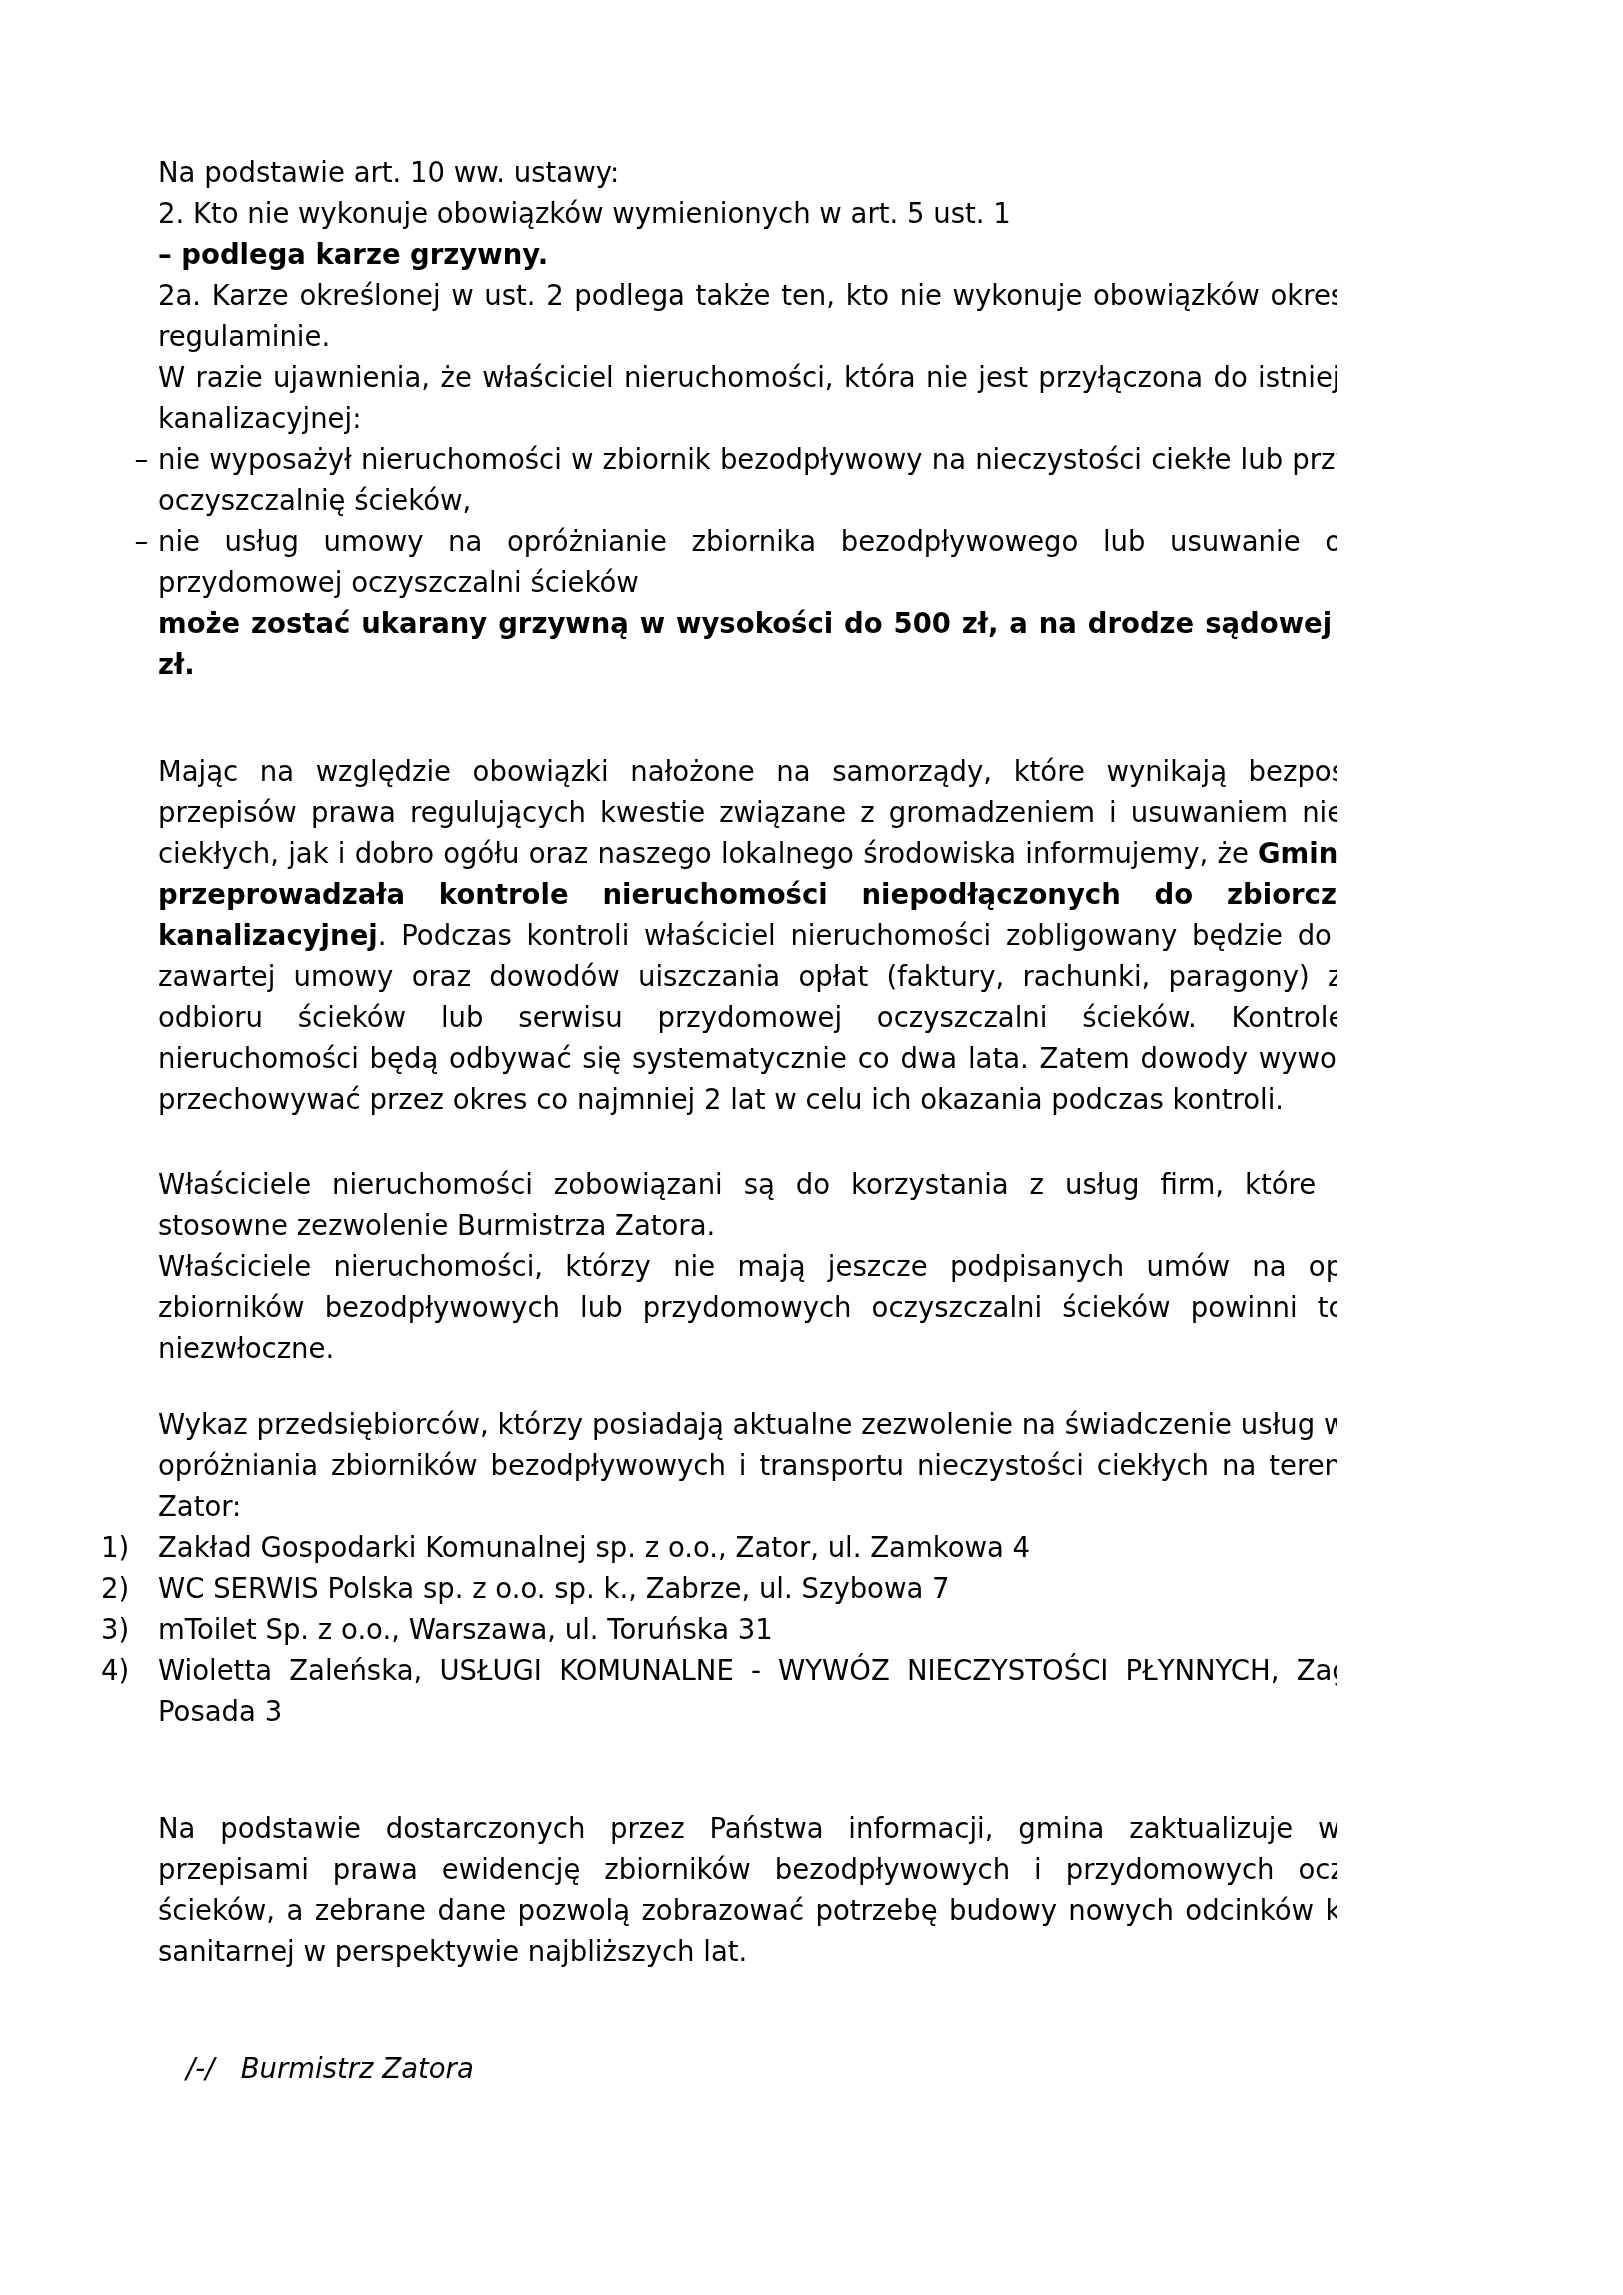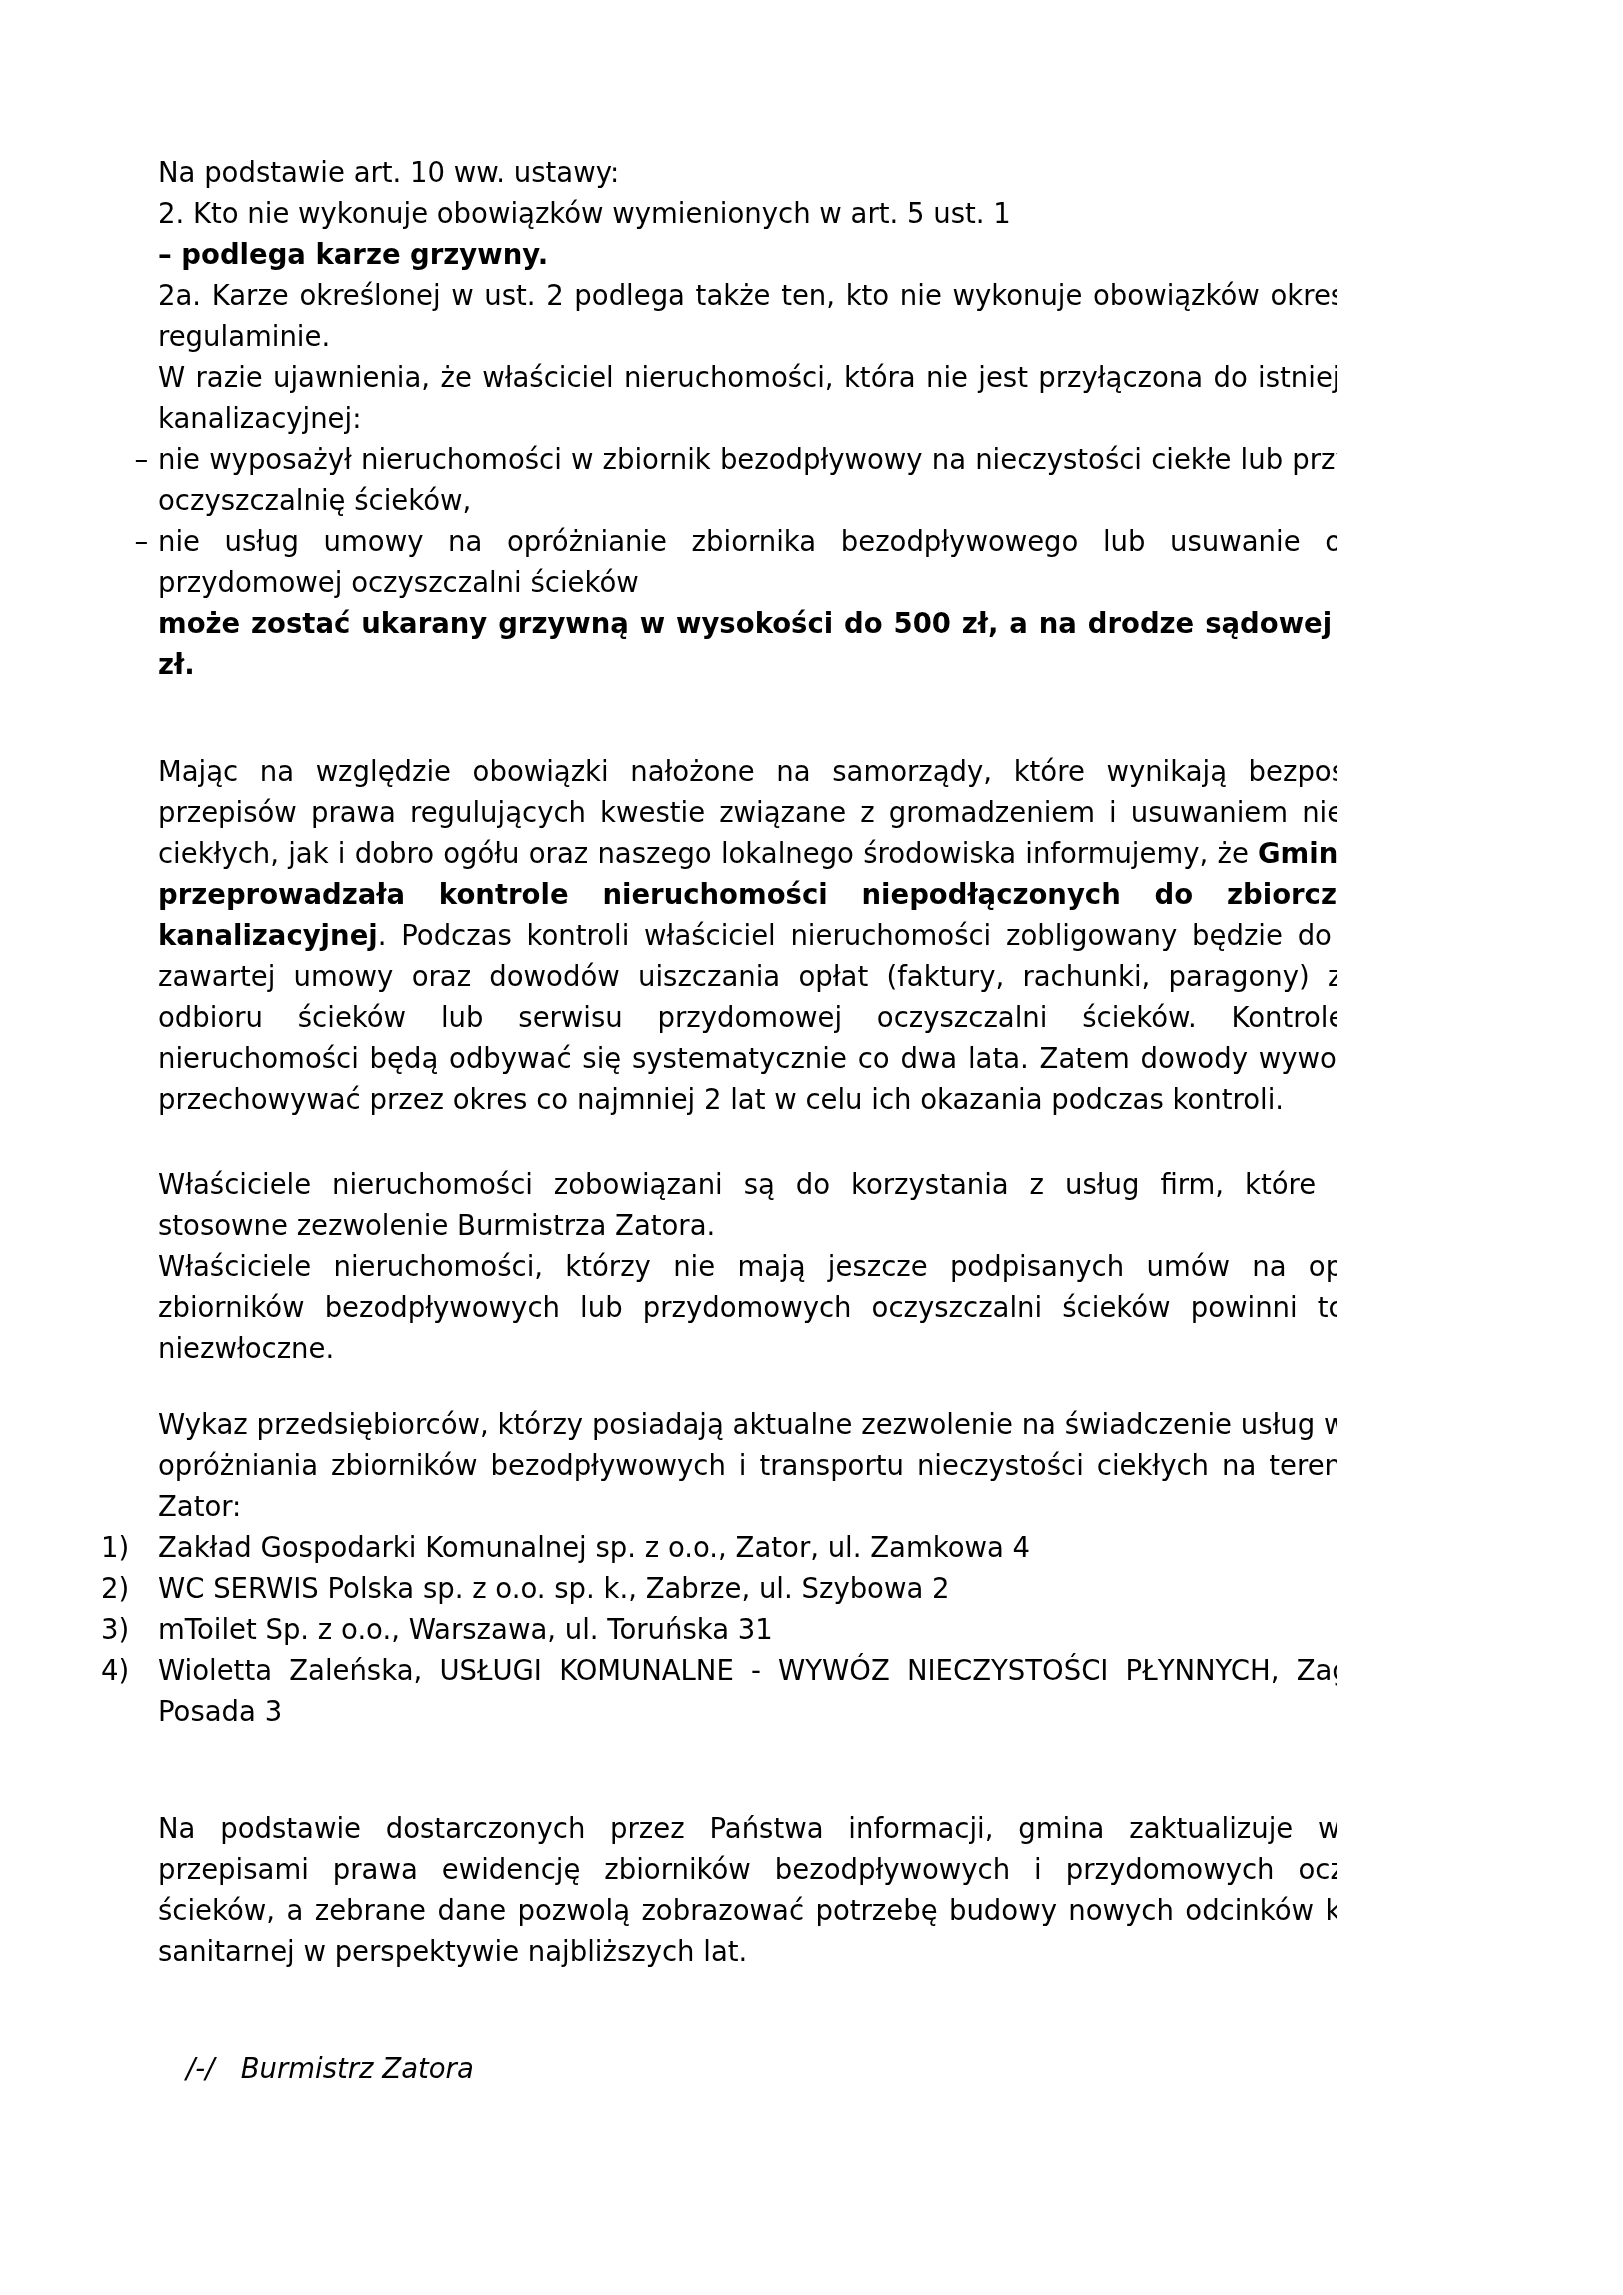--- a/index.html
+++ b/index.html
@@ -49,21 +49,21 @@
       <p class="p justify li-dash"><span class="marker">–</span><span>nie usług umowy na opróżnianie zbiornika bezodpływowego lub usuwanie osadów z przydomowej oczyszczalni ścieków</span></p>
       <p class="p justify"><span class="b">może zostać ukarany grzywną w wysokości do 500 zł, a na drodze sądowej do 5000 zł.</span></p>
       <div class="spacer sp-md"></div>
       <p class="p justify"><span>Mając na względzie obowiązki nałożone na samorządy, które wynikają bezpośrednio z przepisów prawa regulujących kwestie związane z gromadzeniem i usuwaniem nieczystości ciekłych, jak i dobro ogółu oraz naszego lokalnego środowiska informujemy, że </span><span class="b">Gmina będzie przeprowadzała kontrole nieruchomości niepodłączonych do zbiorczej sieci kanalizacyjnej</span><span>. Podczas kontroli właściciel nieruchomości zobligowany będzie do okazania zawartej umowy oraz dowodów uiszczania opłat (faktury, rachunki, paragony) za usługę odbioru ścieków lub serwisu przydomowej oczyszczalni ścieków. Kontrole każdej nieruchomości będą odbywać się systematycznie co dwa lata. Zatem dowody wywozu należy przechowywać przez okres co najmniej 2 lat w celu ich okazania podczas kontroli.</span></p>
       <div class="spacer sp-sm"></div>
       <p class="p justify"><span>Właściciele nieruchomości zobowiązani są do korzystania z usług firm, które posiadają stosowne zezwolenie Burmistrza Zatora.</span></p>
       <p class="p justify"><span>Właściciele nieruchomości, którzy nie mają jeszcze podpisanych umów na opróżnianie zbiorników bezodpływowych lub przydomowych oczyszczalni ścieków powinni to uczynić niezwłoczne.</span></p>
       <div class="spacer sp-xs"></div>
       <p class="p justify"><span>Wykaz przedsiębiorców, którzy posiadają aktualne zezwolenie na świadczenie usług w zakresie opróżniania zbiorników bezodpływowych i transportu nieczystości ciekłych na terenie Gminy Zator:</span></p>
       <p class="p li-num"><span class="marker">1)</span><span>Zakład Gospodarki Komunalnej sp. z o.o., Zator, ul. Zamkowa 4</span></p>
-      <p class="p li-num"><span class="marker">2)</span><span>WC SERWIS Polska sp. z o.o. sp. k., Zabrze, ul. Szybowa 2</span></p>
+      <p class="p li-num"><span class="marker">2)</span><span>WC SERWIS Polska sp. z o.o. sp. k., Zabrze, ul. Szybowa 7</span></p>
       <p class="p li-num"><span class="marker">3)</span><span>mToilet Sp. z o.o., Warszawa, ul. Toruńska 31</span></p>
       <p class="p justify li-num"><span class="marker">4)</span><span>Wioletta Zaleńska, USŁUGI KOMUNALNE - WYWÓZ NIECZYSTOŚCI PŁYNNYCH, Zagórze, ul. Posada 3</span></p>
       <div class="spacer sp-lg"></div>
       <p class="p justify"><span>Na podstawie dostarczonych przez Państwa informacji, gmina zaktualizuje wymaganą przepisami prawa ewidencję zbiorników bezodpływowych i przydomowych oczyszczalni ścieków, a zebrane dane pozwolą zobrazować potrzebę budowy nowych odcinków kanalizacji sanitarnej w perspektywie najbliższych lat.</span></p>
       <div class="spacer sp-lg"></div>
       <p class="p sig"><span class="i">/-/   Burmistrz Zatora</span></p>
     </div>
 </div>
 
 

